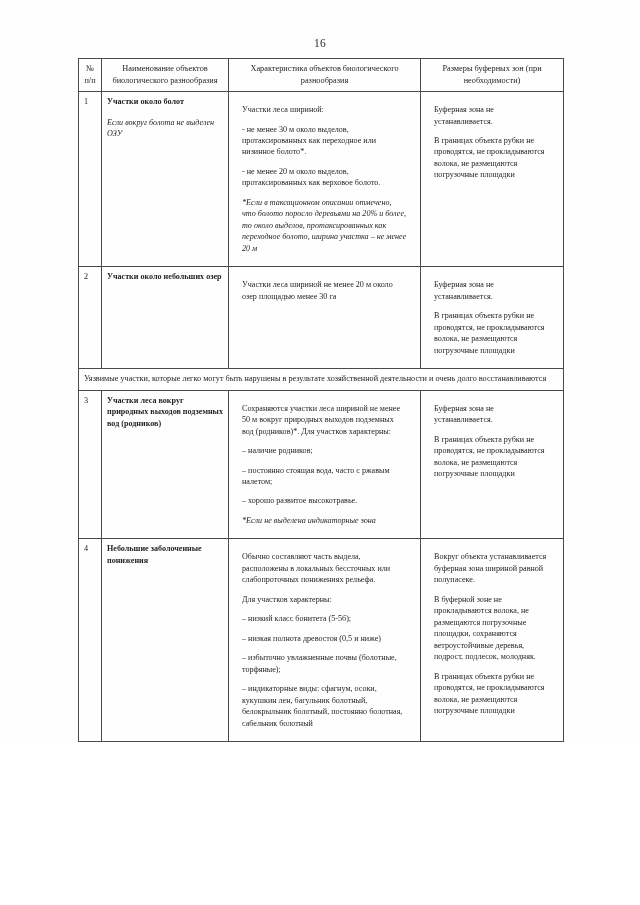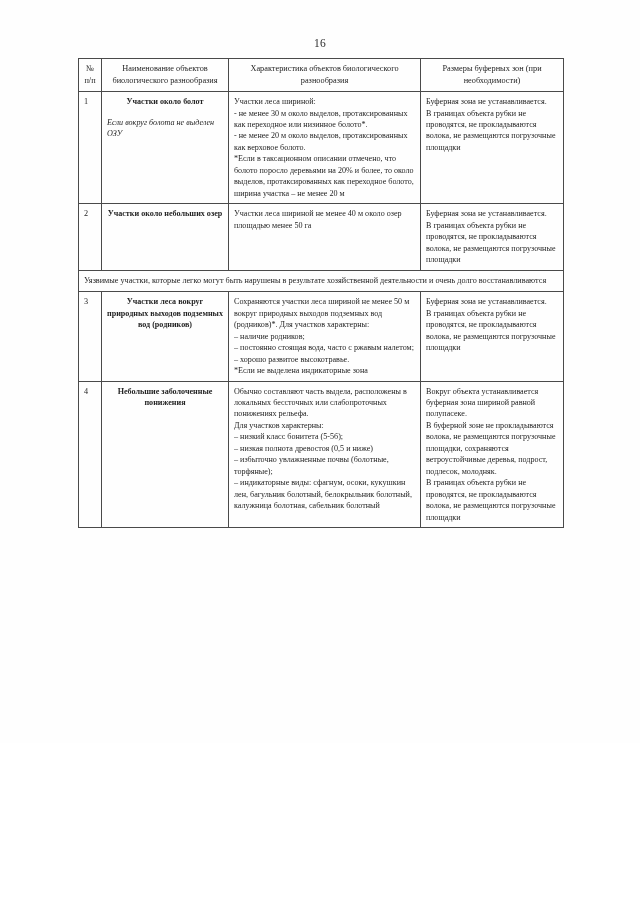--- a/index.html
+++ b/index.html
@@ -72,32 +72,32 @@
     text-align: left;
     padding-left: 5px;
     font-size: 8.2px;
   }
   td.cell-name {
     padding-left: 7px;
   }
   .name-title {
     font-weight: bold;
     display: block;
-    text-align: center;
   }
   .name-note {
     font-style: italic;
     display: block;
     margin-top: 9px;
   }
   td.cell-char p,
   td.cell-buf p {
-    margin: 0;
+    margin: 8px;
   }
   .ital {
+    font-style: italic;
   }
   td.span-note {
     text-align: left;
     padding: 5px 34px 6px 34px;
     line-height: 1.5;
     font-size: 8.2px;
   }
 </style>
 </head>
 <body>
@@ -141,21 +141,21 @@
             <p>Буферная зона не устанавливается.</p>
             <p>В границах объекта рубки не проводятся, не прокладываются волока, не размещаются погрузочные площадки</p>
           </td>
         </tr>
         <tr>
           <td class="cell-num">2</td>
           <td class="cell-name">
             <span class="name-title">Участки около небольших озер</span>
           </td>
           <td class="cell-char">
-            <p>Участки леса шириной не менее 40 м около озер площадью менее 50 га</p>
+            <p>Участки леса шириной не менее 20 м около озер площадью менее 30 га</p>
           </td>
           <td class="cell-buf">
             <p>Буферная зона не устанавливается.</p>
             <p>В границах объекта рубки не проводятся, не прокладываются волока, не размещаются погрузочные площадки</p>
           </td>
         </tr>
         <tr>
           <td class="span-note" colspan="4">Уязвимые участки, которые легко могут быть нарушены в результате хозяйственной деятельности и очень долго восстанавливаются</td>
         </tr>
         <tr>
@@ -179,21 +179,21 @@
           <td class="cell-num">4</td>
           <td class="cell-name">
             <span class="name-title">Небольшие заболоченные понижения</span>
           </td>
           <td class="cell-char">
             <p>Обычно составляют часть выдела, расположены в локальных бессточных или слабопроточных понижениях рельефа.</p>
             <p>Для участков характерны:</p>
             <p>– низкий класс бонитета (5-5б);</p>
             <p>– низкая полнота древостоя (0,5 и ниже)</p>
             <p>– избыточно увлажненные почвы (болотные, торфяные);</p>
-            <p>– индикаторные виды: сфагнум, осоки, кукушкин лен, багульник болотный, белокрыльник болотный, калужница болотная, сабельник болотный</p>
+            <p>– индикаторные виды: сфагнум, осоки, кукушкин лен, багульник болотный, белокрыльник болотный, постоянно болотная, сабельник болотный</p>
           </td>
           <td class="cell-buf">
             <p>Вокруг объекта устанавливается буферная зона шириной равной полупасеке.</p>
             <p>В буферной зоне не прокладываются волока, не размещаются погрузочные площадки, сохраняются ветроустойчивые деревья, подрост, подлесок, молодняк.</p>
             <p>В границах объекта рубки не проводятся, не прокладываются волока, не размещаются погрузочные площадки</p>
           </td>
         </tr>
       </tbody>
   </table>
 

